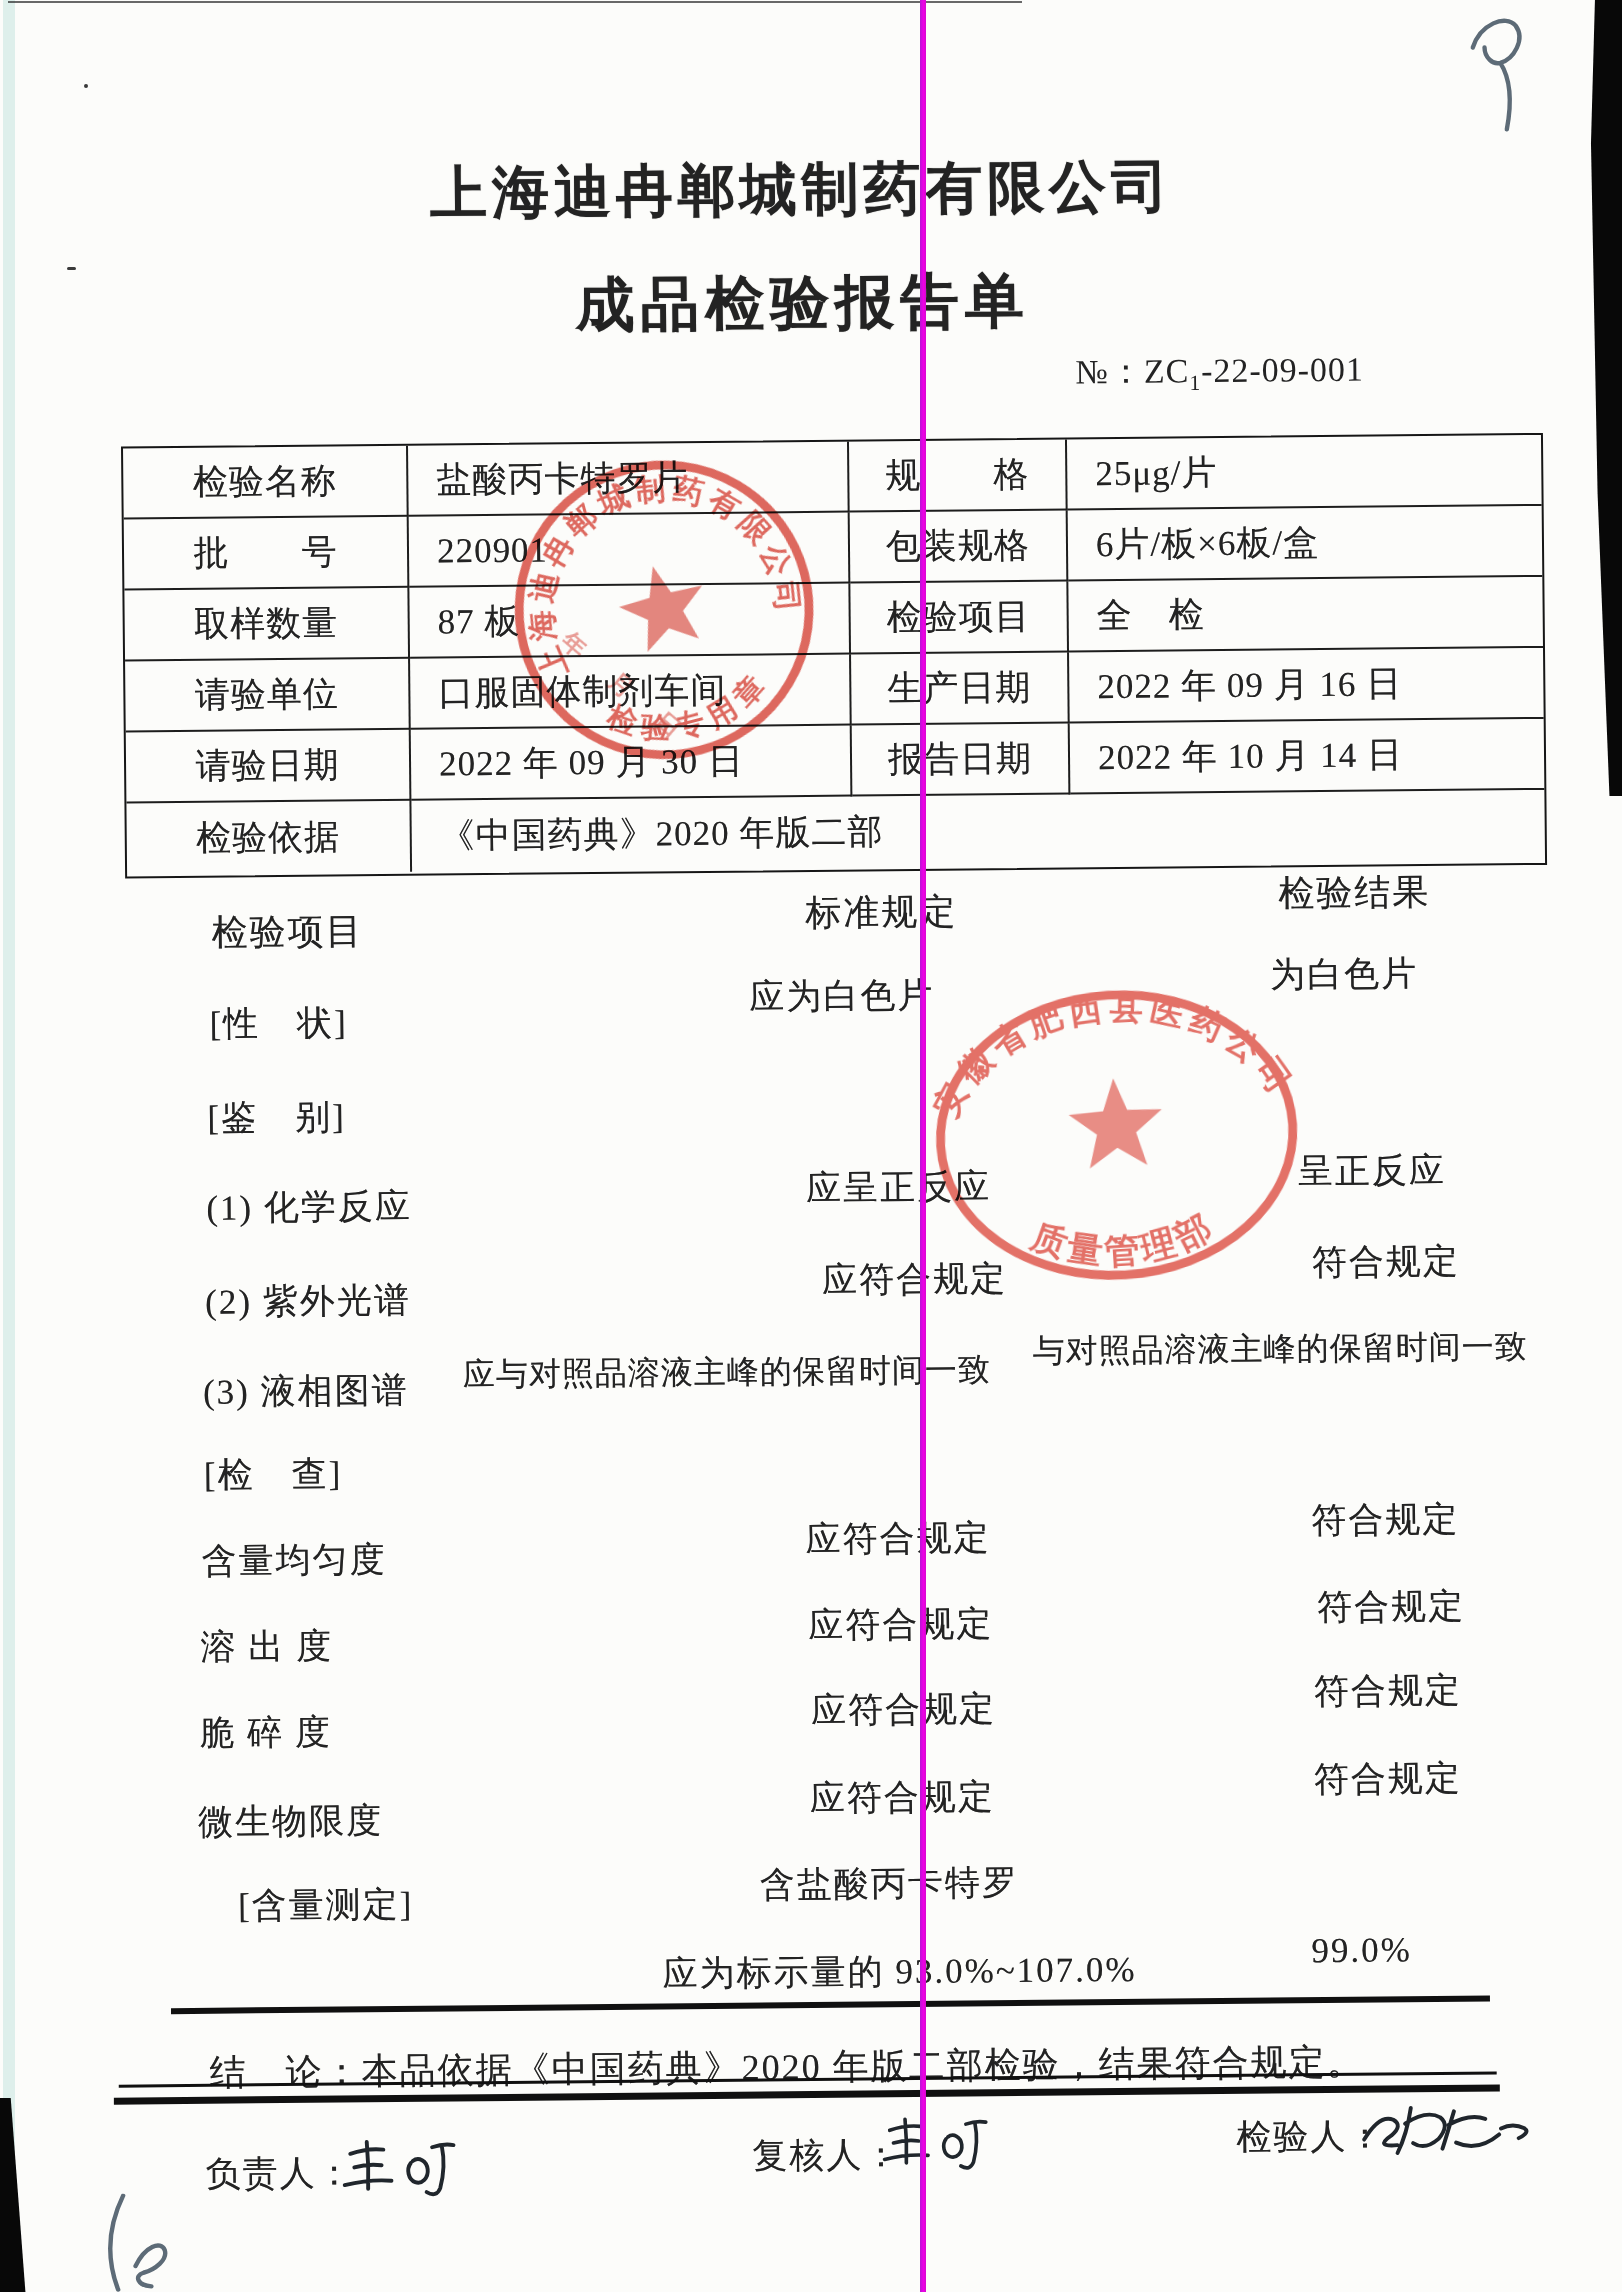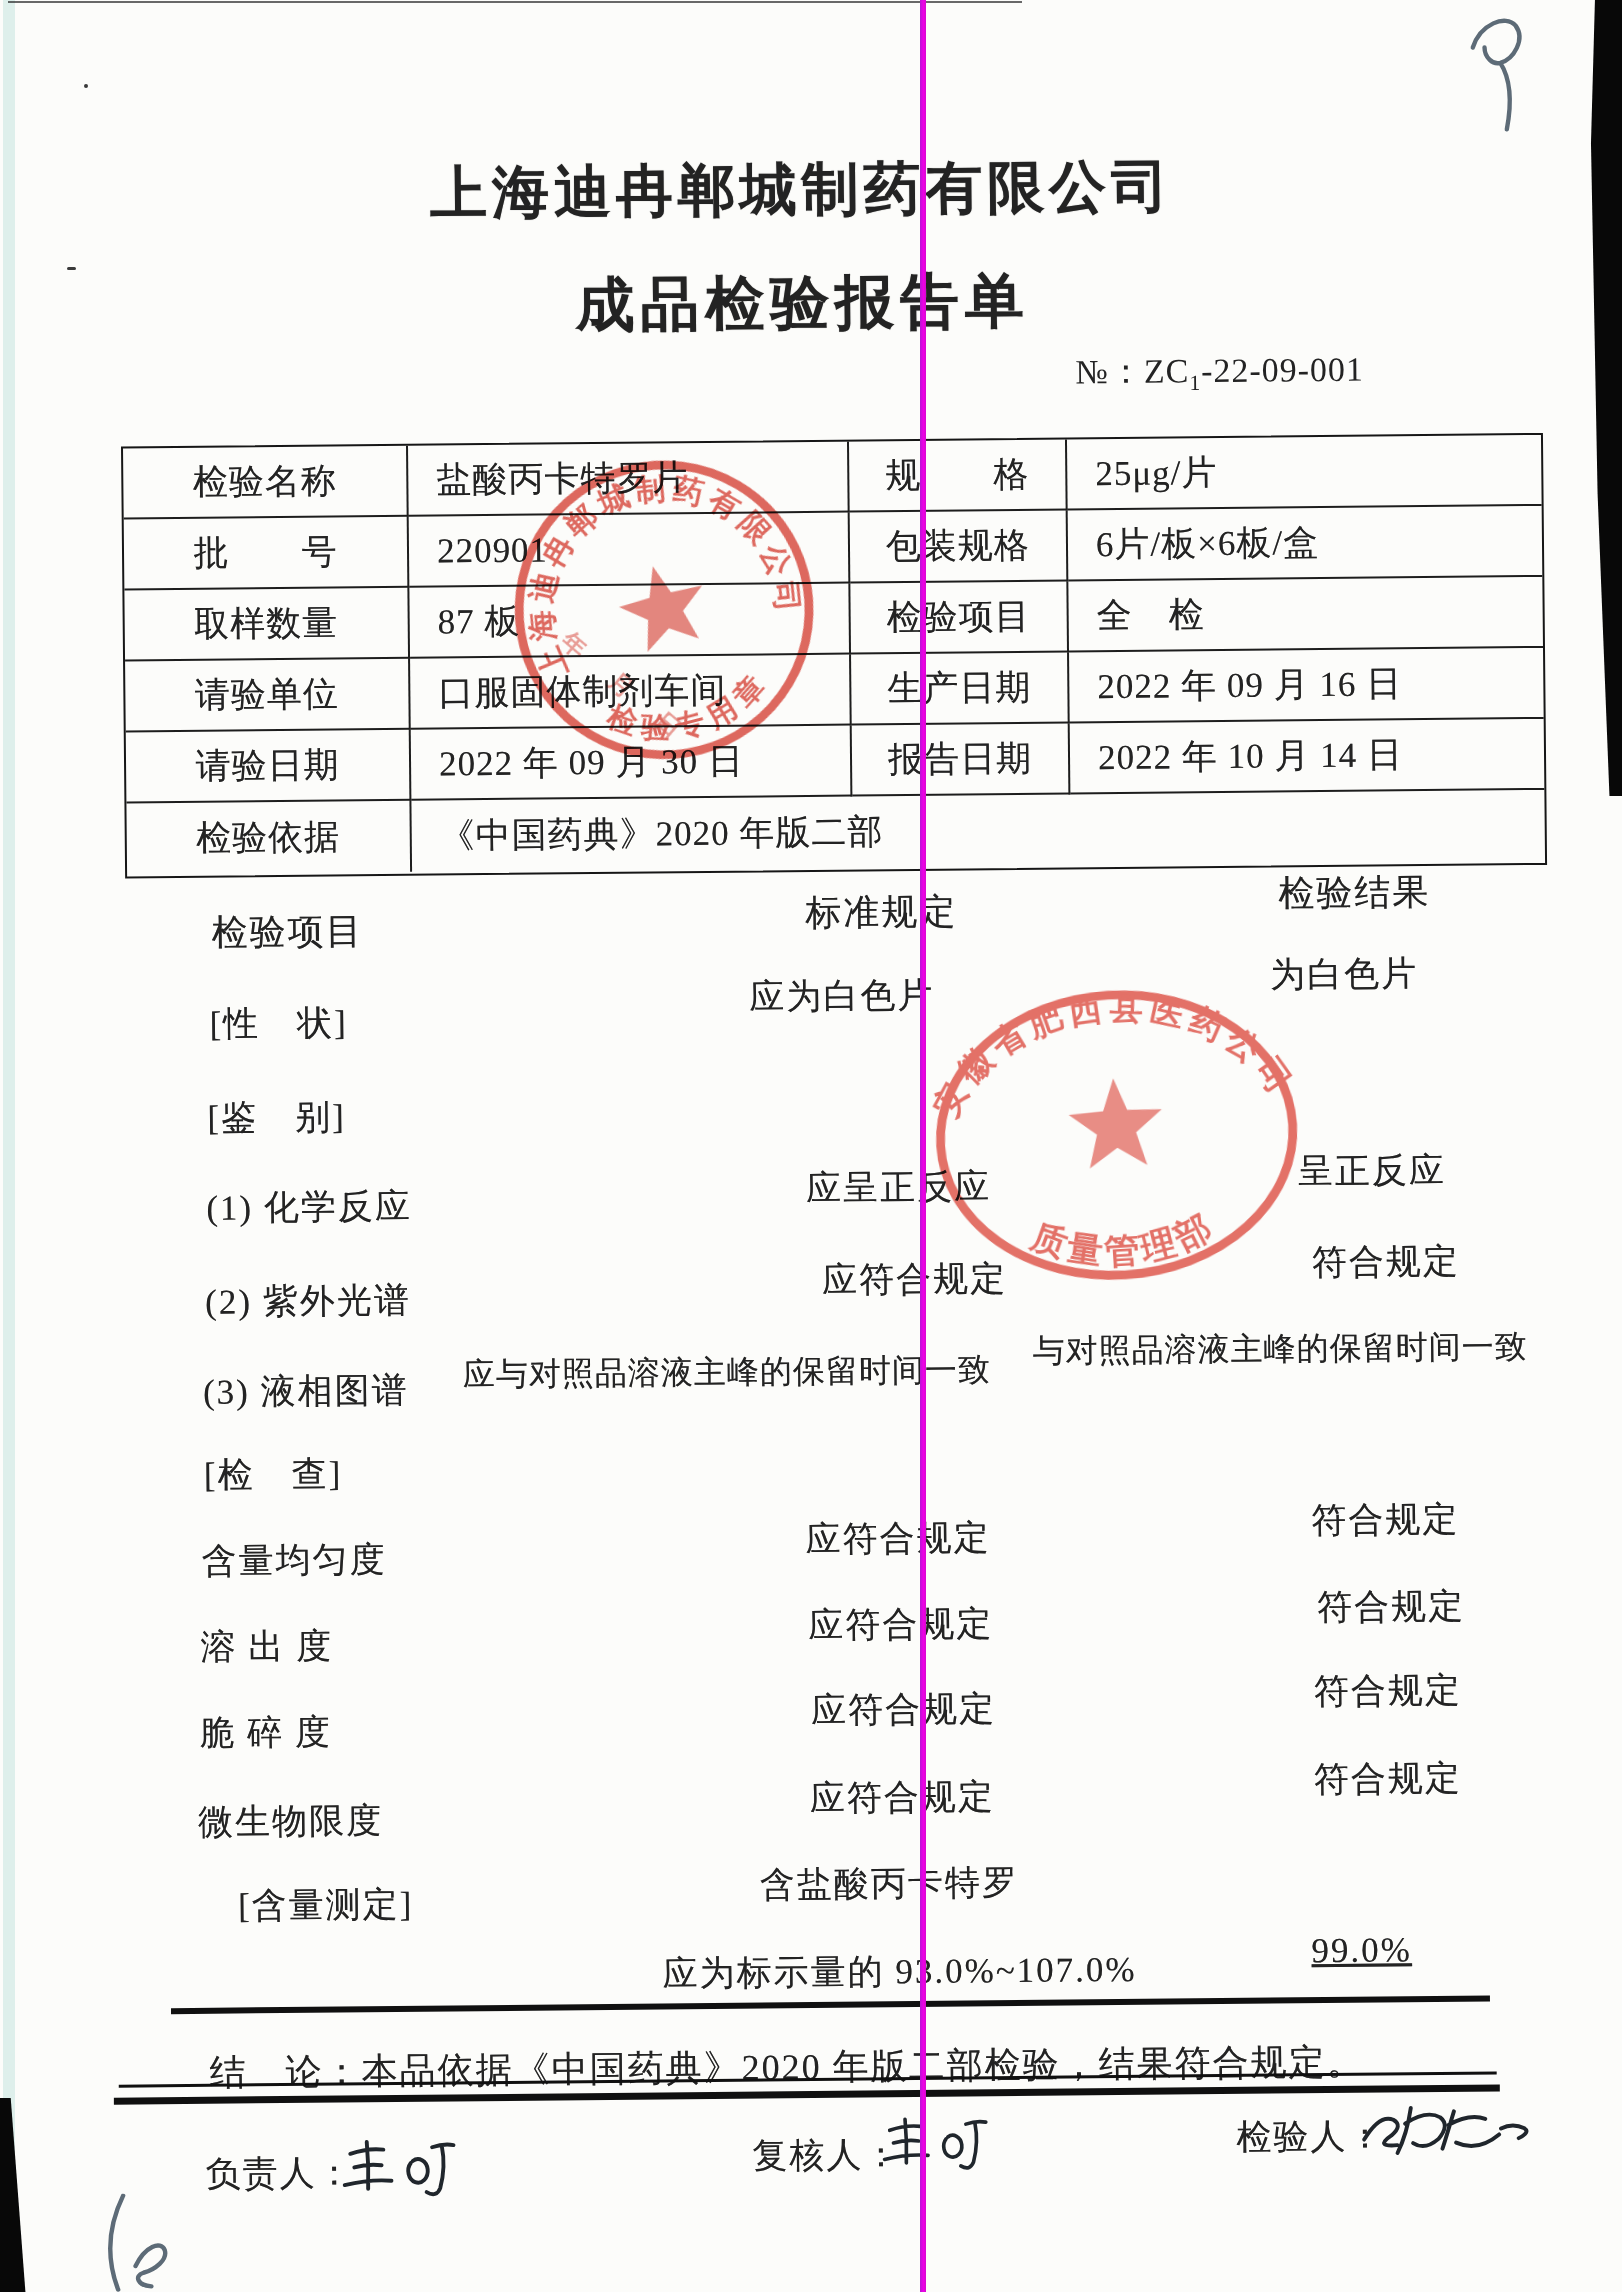--- a/index.html
+++ b/index.html
@@ -131,21 +131,21 @@
     <div class="t ri" style="left:1309px;top:1680px;">符合规定</div>
 
     <div class="t ri" style="left:192px;top:1800px;">微生物限度</div>
     <div class="t ri" style="left:804px;top:1782px;">应符合规定</div>
     <div class="t ri" style="left:1308px;top:1768px;">符合规定</div>
 
     <div class="t ri" style="left:231px;top:1884px;">[含量测定]</div>
     <div class="t ri" style="left:753px;top:1868px;">含盐酸丙卡特罗</div>
 
     <div class="t ri" style="left:655px;top:1956px;">应为标示量的 93.0%~107.0%</div>
-    <div class="t ri" style="left:1304px;top:1943px;text-decoration:underline;">99.0%</div>
+    <div class="t ri" style="left:1304px;top:1943px;">99.0%</div>
 
     <div class="rule" style="left:163px;top:2009px;width:1319px;height:5.9px;"></div>
     <div class="t ri" style="left:201px;top:2050px;font-size:36px;"><span>结　论：</span><span>本品依据《中国药典》2020 年版二部检验，结果符合规定。</span></div>
     <div class="rule" style="left:110px;top:2085px;width:1378px;height:2.9px;"></div>
     <div class="rule" style="left:105px;top:2098px;width:1386px;height:6.9px;"></div>
 
     <div class="t ri" style="left:196px;top:2152px;">负责人：</div>
     <svg class="sig-svg" style="left:325px;top:2135px;" width="137" height="76" viewBox="0 0 140 78" title="王听">
       <path class="ink" d="M16 22 Q34 16 50 18 M20 36 Q34 32 48 34 M10 54 Q36 48 58 50 M33 10 Q35 34 34 58"></path>
       <path class="ink" d="M78 32 a10 12 0 1 0 2 -2 M100 16 Q112 12 122 14 M110 15 Q114 36 108 58 Q104 68 94 62"></path>

